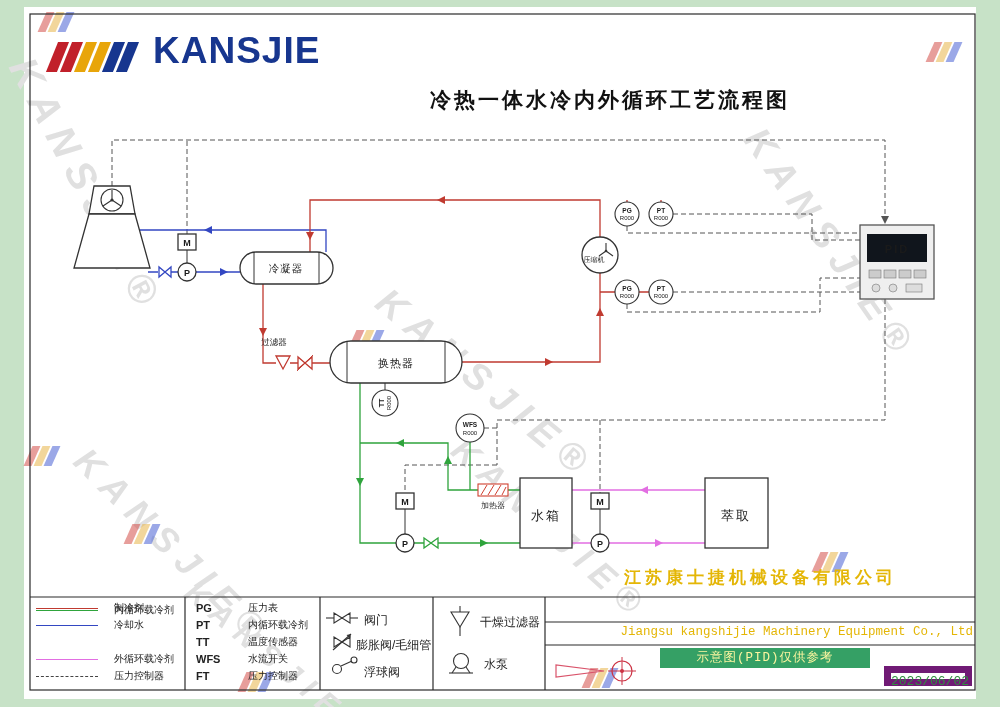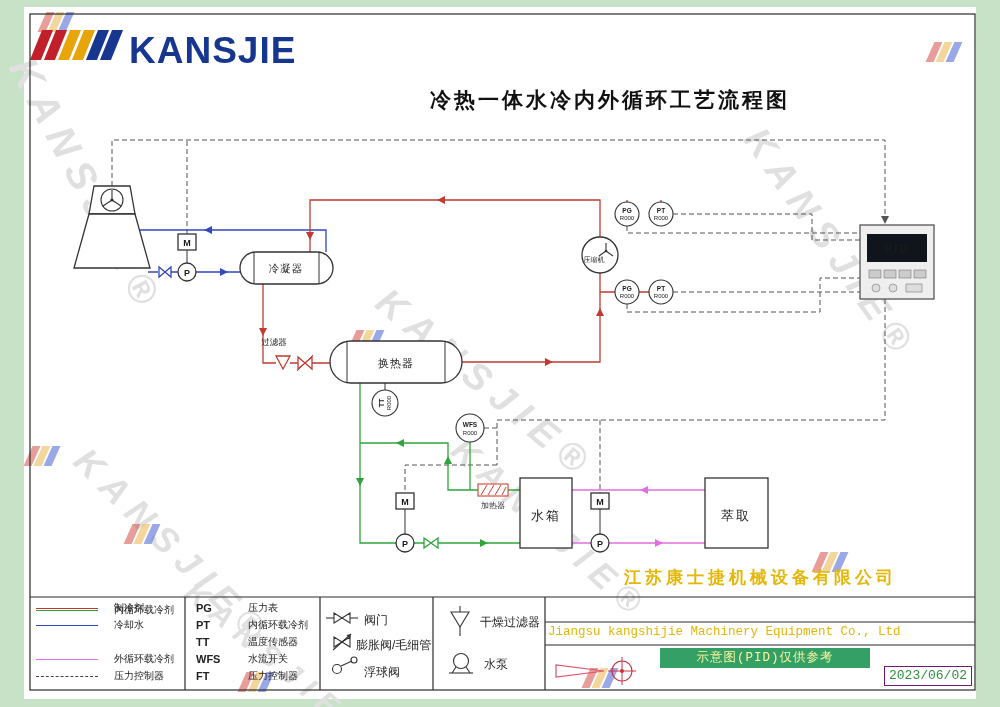--- a/index.html
+++ b/index.html
@@ -6,21 +6,21 @@
   html,body{width:1000px;height:707px}
   body{font-family:"Liberation Sans",sans-serif;background:#c7e2c7;overflow:hidden}
   #stage{position:relative;width:1000px;height:707px;background:#c7e2c7;overflow:hidden}
   .sheet{position:absolute;left:24px;top:7px;width:952px;height:692px;background:#ffffff}
   
   .wm{position:absolute;color:#e0e0e0;font-weight:bold;font-style:italic;letter-spacing:10px;transform-origin:0 0;white-space:nowrap;user-select:none}
   .wms{position:absolute;display:flex;gap:2px;opacity:.55}
   .wms i{width:8px;height:20px;transform:skewX(-24deg);display:block}
   .wms i.r{background:#d4504a}.wms i.y{background:#e9b64a}.wms i.b{background:#4a62d4}
   
-  .brand{position:absolute;left:36px;top:30px;display:flex;align-items:flex-start;gap:12px}
+  .brand{position:absolute;left:52px;top:30px;display:flex;align-items:flex-end;gap:20px}
   .slashes{display:flex;gap:3px}
   .slash{width:11px;height:30px;transform:skewX(-22deg);display:block}
   .sl-r{background:#c1202a}.sl-y{background:#e8a50a}.sl-b{background:#17368f}
   .brand-text{font-size:37px;font-weight:bold;color:#17368f;letter-spacing:1px}
   
   .title{position:absolute;left:250px;top:86px;width:540px;text-align:right;font-size:21px;font-weight:bold;letter-spacing:3px;color:#111}
   
   svg.diag{position:absolute;left:0;top:0}
   svg text{font-family:"Liberation Sans",sans-serif;fill:#1a1a1a}
   .fr{stroke:#2a2a2a;stroke-width:1.2;fill:none}
@@ -33,23 +33,23 @@
   .thin{stroke:#333;stroke-width:1}
   
   .leg-row{position:absolute;height:14px;display:flex;align-items:center;gap:16px;font-size:10px;color:#222;white-space:nowrap}
   .sw{width:62px;height:0;border-top:1.4px solid;display:block}
   .sw-r{border-color:#c03a30}.sw-b{border-color:#3347c2}.sw-g{border-color:#2fa43c}.sw-m{border-color:#e26ee2}
   .sw-d{border-top:1.2px dashed #444}
   .code{font-weight:bold;font-size:11px;width:36px;display:inline-block}
   .symlab{position:absolute;font-size:12px;color:#222;white-space:nowrap}
   
   .company-cn{position:absolute;left:548px;top:566px;width:425px;text-align:center;color:#e4b606;font-weight:bold;font-size:17px;letter-spacing:4px;white-space:nowrap}
-  .company-en{position:absolute;left:548px;top:625px;width:425px;text-align:left;color:#e4b606;font-size:12.5px;font-family:"Liberation Mono",monospace;white-space:nowrap}
+  .company-en{position:absolute;left:548px;top:625px;width:425px;text-align:right;color:#e4b606;font-size:12.5px;font-family:"Liberation Mono",monospace;white-space:nowrap}
   .note{position:absolute;left:660px;top:648px;width:210px;height:20px;line-height:20px;text-align:center;background:#35a065;color:#fdf6a0;font-size:12.5px;font-family:"Liberation Mono",monospace;letter-spacing:1px;white-space:nowrap}
-  .date{position:absolute;left:884px;top:666px;width:88px;height:20px;line-height:18px;text-align:center;color:#2f8f3f;font-size:13px;font-family:"Liberation Mono",monospace;border:1px solid #701a75}
+  .date{position:absolute;left:884px;top:666px;width:88px;height:20px;line-height:18px;text-align:center;color:#2f8f3f;font-size:13px;font-family:"Liberation Mono",monospace;border:7px solid #701a75}
 </style>
 </head>
 <body>
 
 <div id="stage">
   <div class="sheet"></div>
 
   <div class="wm" style="left:40px;top:50px;font-size:40px;transform:rotate(62deg)">KANSJIE®</div>
   <div class="wm" style="left:770px;top:120px;font-size:38px;transform:rotate(55deg)">KANSJIE®</div>
   <div class="wm" style="left:395px;top:280px;font-size:38px;transform:rotate(40deg)">KANSJIE®</div>

